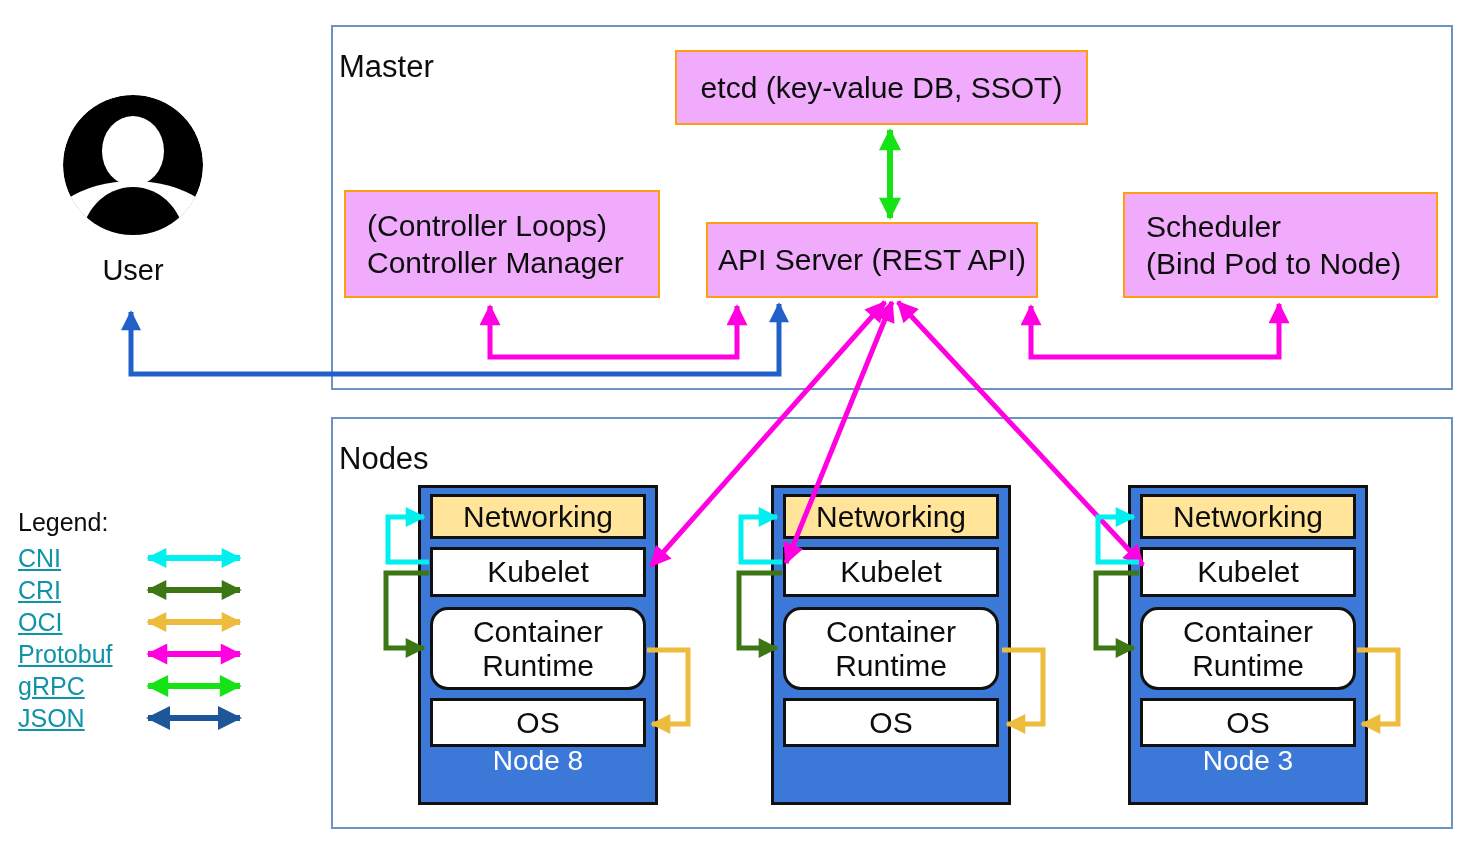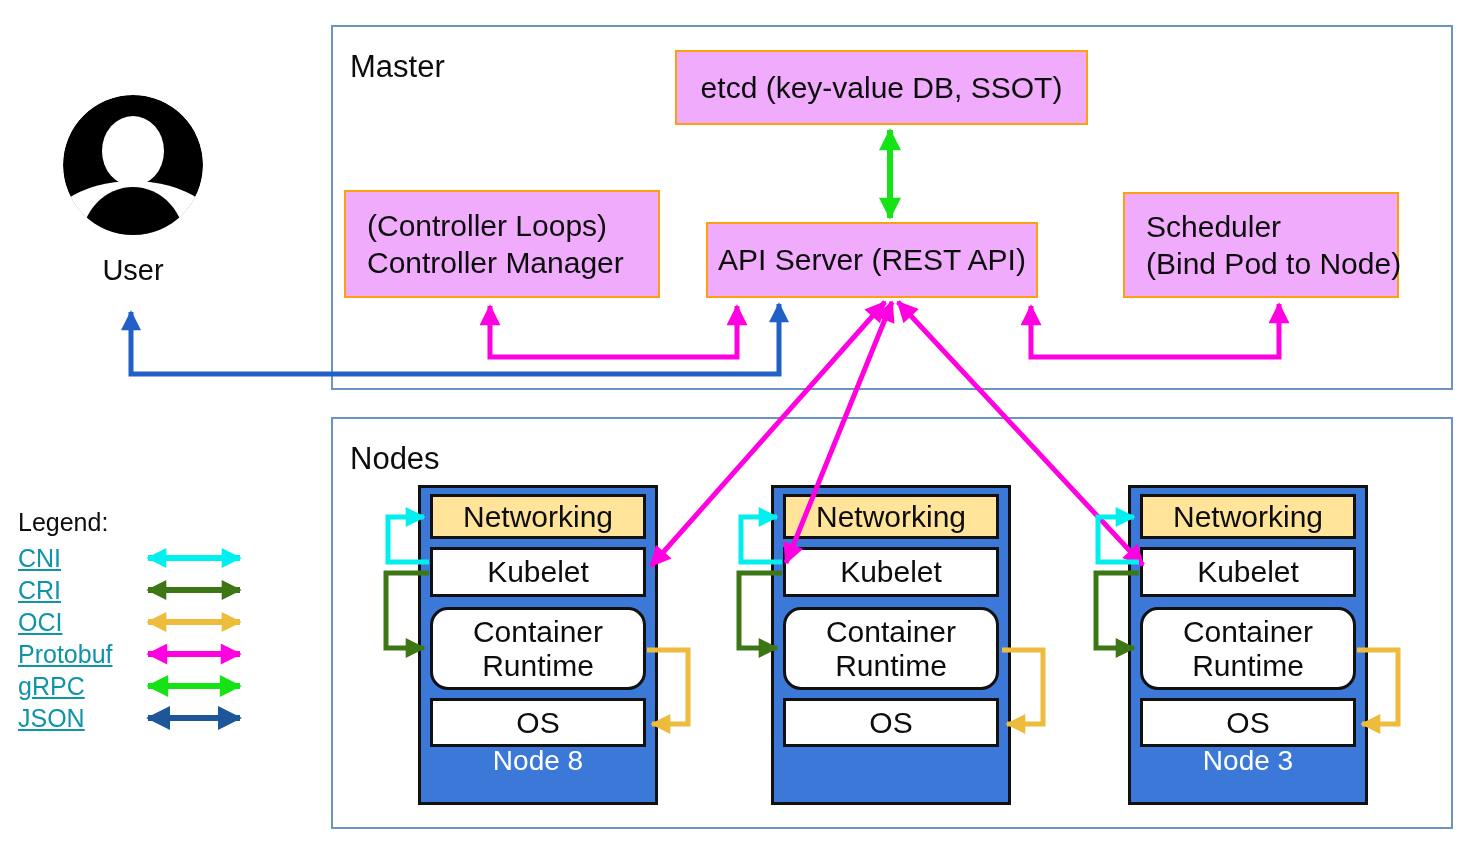--- a/index.html
+++ b/index.html
@@ -6,34 +6,34 @@
   body { background: #ffffff; font-family: "Liberation Sans", sans-serif; }
   .canvas {
     position: relative; width: 1475px; height: 852px;
     background: #ffffff; color: #0d0d0d; overflow: hidden;
     font-family: "Liberation Sans", sans-serif;
   }
   
   .section { position: absolute; border: 2px solid #6b93c4; background: transparent; }
   .section.master { left: 331px; top: 25px;  width: 1122px; height: 365px; }
   .section.nodes  { left: 331px; top: 417px; width: 1122px; height: 412px; }
-  .section-title { position: absolute; left: 17px; top: 24px; font-size: 31px; line-height: 1; }
+  .section-title { position: absolute; left: 6px; top: 24px; font-size: 31px; line-height: 1; }
 
   
   .obox {
     position: absolute; border: 2px solid #ff9d13; background: #f0abfc;
     display: flex; flex-direction: column; justify-content: center;
     font-size: 30px; line-height: 1.25; white-space: nowrap;
   }
   .obox.centered { align-items: center; }
   .obox.leftal   { align-items: flex-start; padding-left: 21px; }
   .obox.etcd  { left: 675px;  top: 50px;  width: 413px; height: 75px; }
   .obox.cm    { left: 344px;  top: 190px; width: 316px; height: 108px; }
   .obox.api   { left: 706px;  top: 222px; width: 332px; height: 76px; }
-  .obox.sched { left: 1123px; top: 192px; width: 276px; height: 106px; }
+  .obox.sched { left: 1123px; top: 192px; width: 315px; height: 106px; }
 
   
   .node {
     position: absolute; top: 485px; width: 240px; height: 320px;
     background: #3c78d8; border: 3px solid #111111;
   }
   .node.n1 { left: 418px; }
   .node.n2 { left: 771px; }
   .node.n3 { left: 1128px; }
   .layer {

